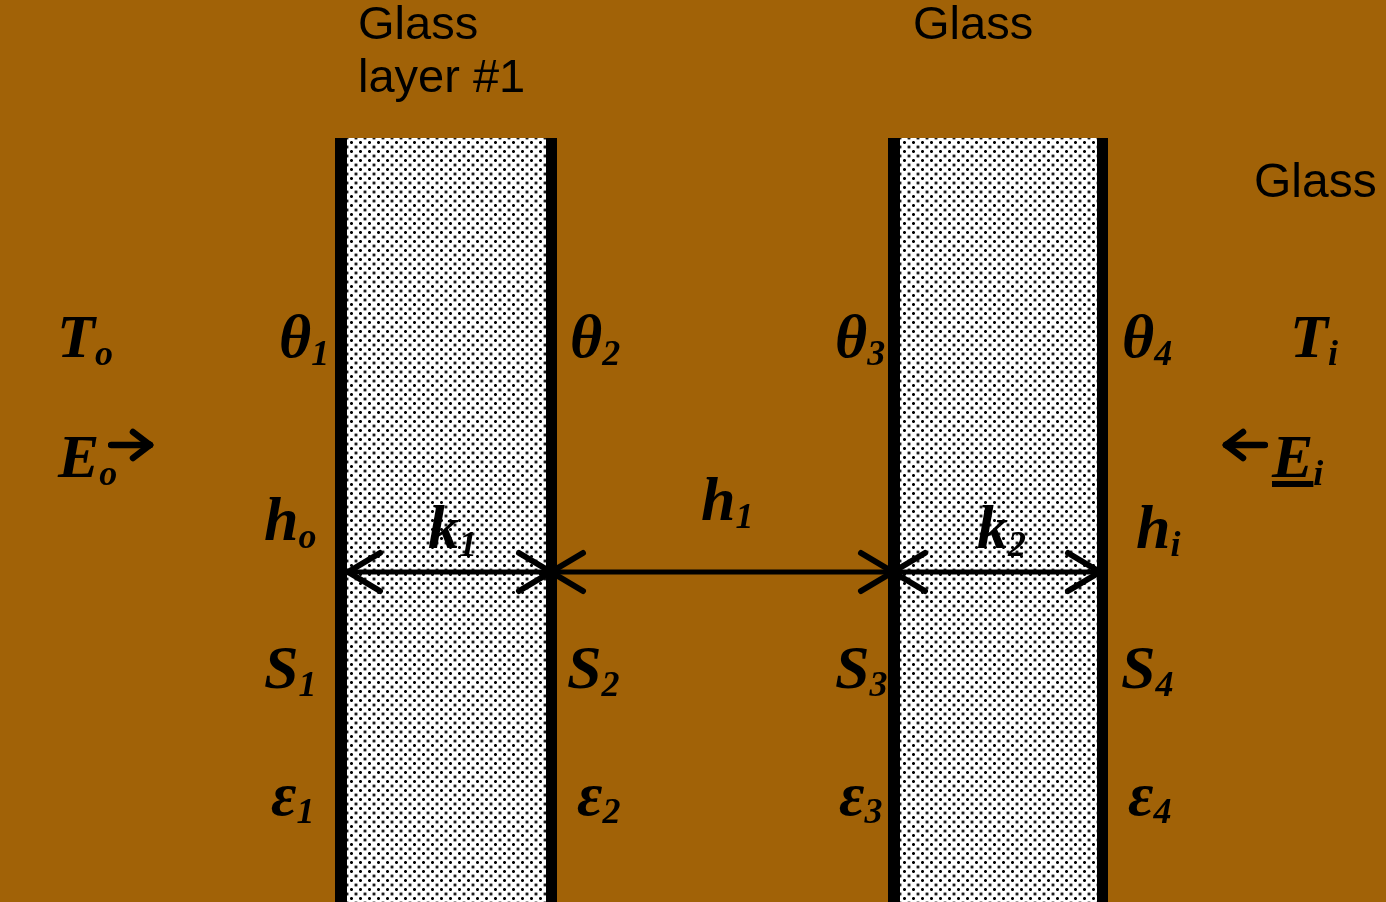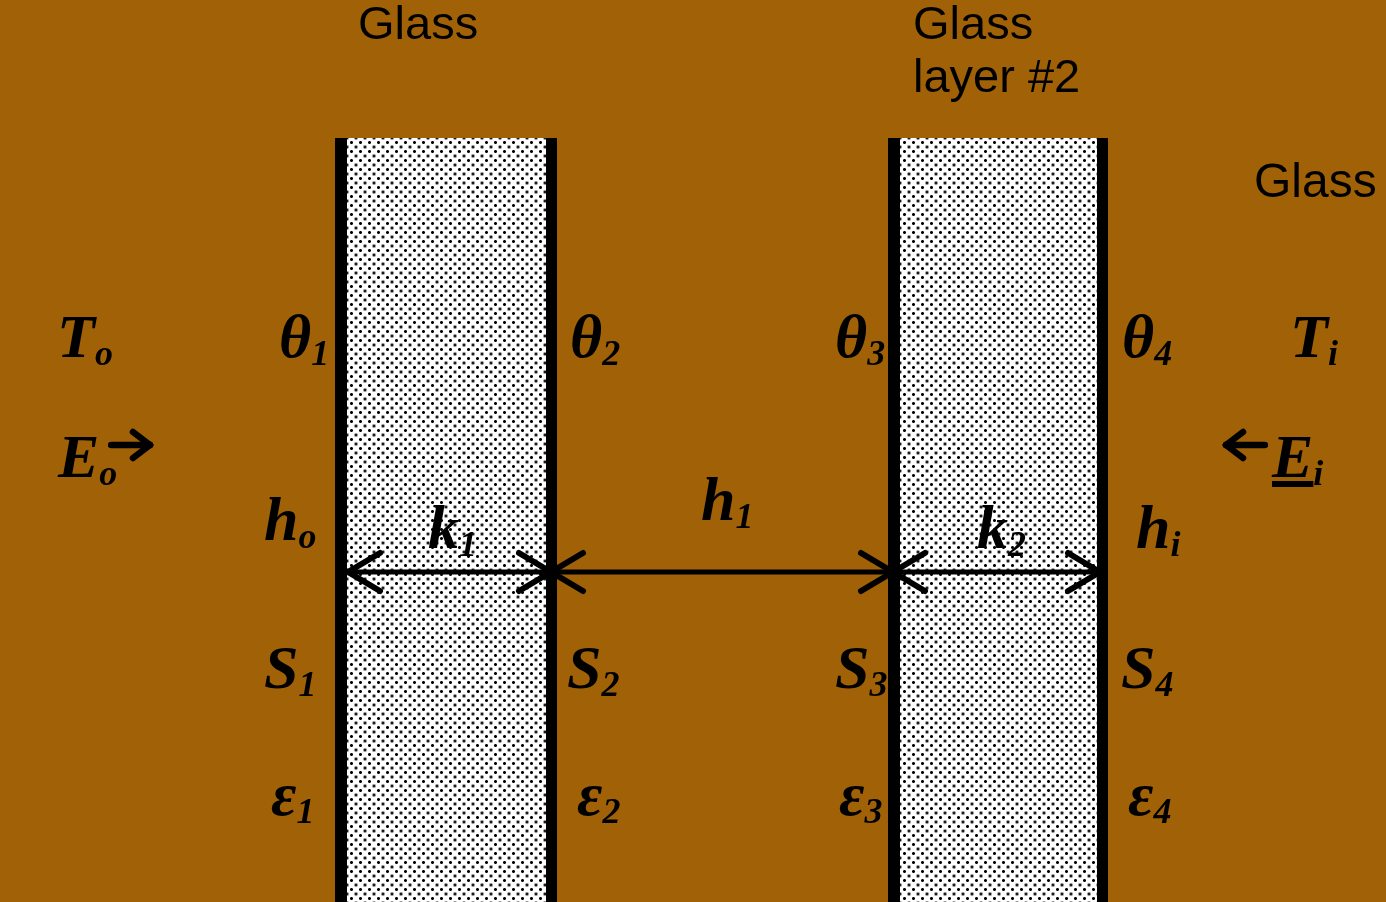--- a/index.html
+++ b/index.html
@@ -59,24 +59,24 @@
       <line x1="893" y1="572" x2="925" y2="553" stroke-width="6"></line>
       <line x1="893" y1="572" x2="925" y2="591" stroke-width="6"></line>
 
       <line x1="1100" y1="572" x2="1068" y2="553" stroke-width="6"></line>
       <line x1="1100" y1="572" x2="1068" y2="591" stroke-width="6"></line>
     </g>
   </svg>
 
   <div class="sans title" style="left:358px;top:-4px;position:absolute;">
     <div>Glass</div>
+    <div>layer #1</div>
   </div>
   <div class="sans title" style="left:913px;top:-4px;position:absolute;">
     <div>Glass</div>
-    <div>layer #2</div>
   </div>
 
   <div class="sans" style="left:1254px;top:155px;">Glass</div>
 
   <div class="sym" style="left:57px;top:305px;">
     <span>T</span><sub>o</sub>
   </div>
   <div class="sym" style="left:58px;top:425px;">
     <span>E</span><sub>o</sub>
   </div>

